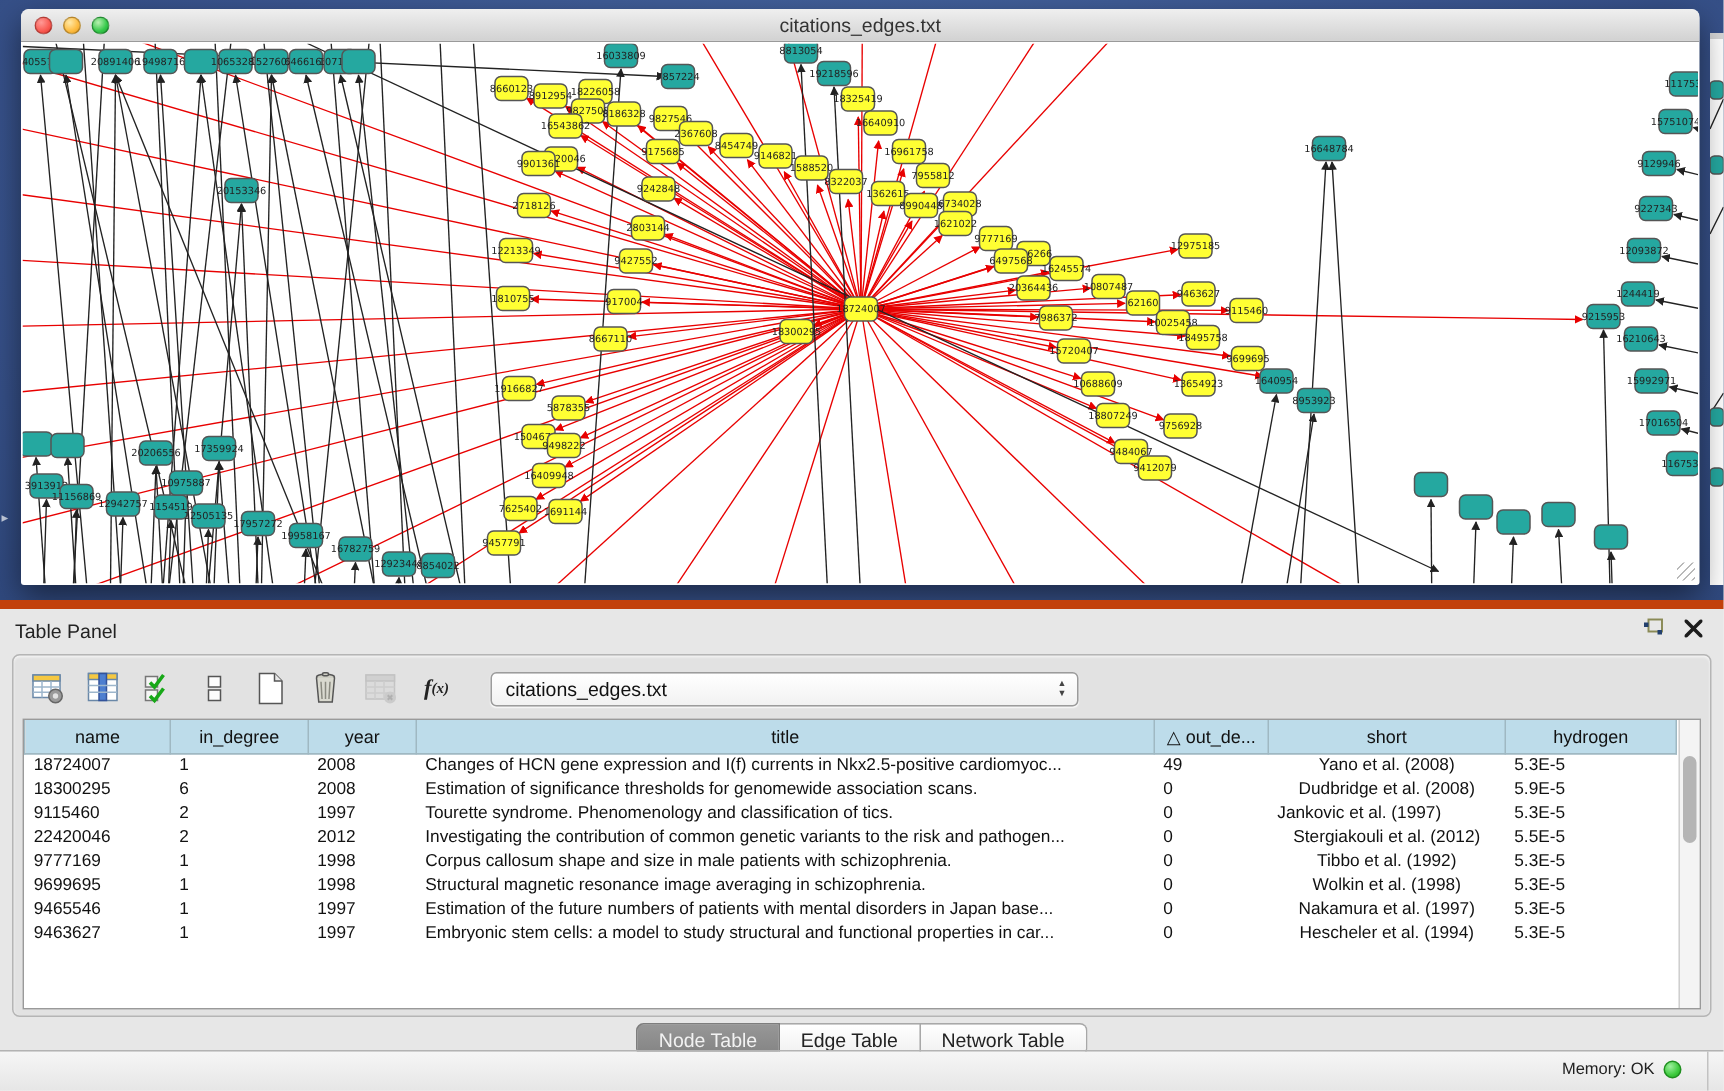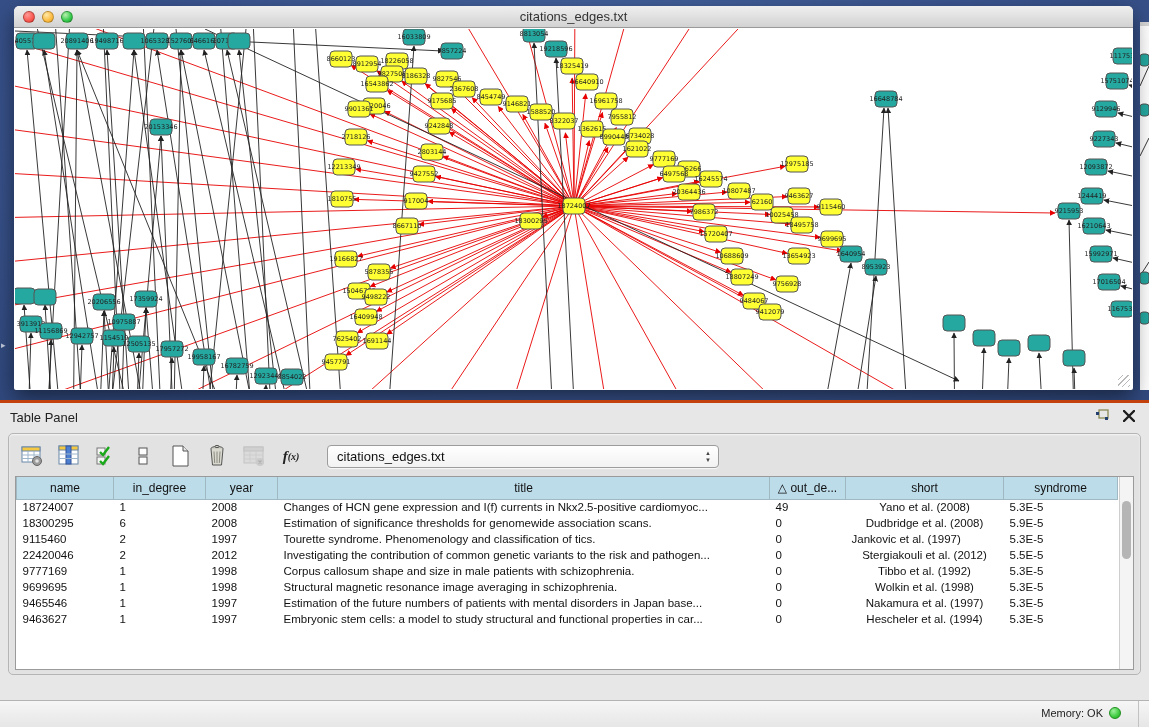--- a/index.html
+++ b/index.html
@@ -19,21 +19,21 @@
   .light{width:12px;height:12px;border-radius:50%;border:1px solid rgba(0,0,0,.25);}
   .light.red{background:radial-gradient(circle at 35% 30%,#ff9a96,#f95a52 60%,#d9352c);}
   .light.yellow{background:radial-gradient(circle at 35% 30%,#ffe9a8,#fdbb40 60%,#df9b1f);}
   .light.green{background:radial-gradient(circle at 35% 30%,#b8f0b0,#35c94a 60%,#1f9e33);}
   .win-title{position:absolute;left:0;right:0;top:3px;text-align:center;font-size:13px;color:#333;}
   .canvas{position:absolute;left:1px;top:23px;right:1px;bottom:1px;background:#fff;overflow:hidden;}
   .canvas svg{position:absolute;left:0;top:0;}
   .resize-grip{position:absolute;right:2px;bottom:2px;width:12px;height:12px;
     background:repeating-linear-gradient(135deg,transparent 0 3px,#b9b9b9 3px 4px);}
   
-  .table-panel{position:absolute;left:0;top:400px;width:1149px;height:300px;background:#e7e7e7;border-top:3px solid #c2410c;}
+  .table-panel{position:absolute;left:0;top:400px;width:1149px;height:300px;background:#e7e7e7;border-top:6px solid #c2410c;}
   .panel-title{position:absolute;left:10px;top:7px;font-size:13px;color:#222;}
   .panel-btns{position:absolute;right:14px;top:6px;display:flex;gap:14px;align-items:center;}
   .panel-btns svg{display:block;}
   .group-box{position:absolute;left:8px;top:30px;right:8px;height:242px;
     border:1px solid #b5b5b5;border-radius:5px;background:#e2e2e2;
     box-shadow:inset 0 1px 2px rgba(255,255,255,.7);}
   .tp-toolbar{position:absolute;left:10px;top:6px;height:32px;display:flex;align-items:center;gap:11px;}
   .tool{width:26px;height:26px;display:flex;align-items:center;justify-content:center;border-radius:3px;}
   .fx{font-family:"Liberation Serif",serif;font-style:italic;font-weight:bold;font-size:15px;color:#222;}
   .dropdown{margin-left:12px;width:392px;height:23px;background:linear-gradient(#ffffff,#f2f2f2);
@@ -571,21 +571,21 @@
             <col style="width: 114px;">
           </colgroup>
         <thead>
             <tr id="hdr-row">
               <th>name</th>
               <th>in_degree</th>
               <th>year</th>
               <th>title</th>
               <th>△ out_de...</th>
               <th>short</th>
-              <th>syndrome</th>
+              <th>hydrogen</th>
             </tr>
           </thead>
         <tbody id="body-rows">
             <tr>
               <td style="text-align: left;">18724007</td>
               <td style="text-align: left;">1</td>
               <td style="text-align: left;">2008</td>
               <td style="text-align: left;">Changes of HCN gene expression and I(f) currents in Nkx2.5-positive cardiomyoc...</td>
               <td style="text-align: left;">49</td>
               <td style="text-align: center;">Yano et al. (2008)</td>
@@ -655,20 +655,25 @@
               <td style="text-align: left;">5.3E-5</td>
             </tr>
           </tbody>
       </table>
       <div class="vscroll">
         <div class="vthumb"></div>
       </div>
     </div>
   </div>
 
+  <div class="tabs">
+    <div class="tab selected">Node Table</div>
+    <div class="tab">Edge Table</div>
+    <div class="tab">Network Table</div>
+  </div>
 </div>
 
 <div class="statusbar">
   <div class="status-right">
     <span>Memory: OK</span>
     <span class="mem-dot"></span>
   </div>
   <div class="status-div"></div>
 </div>
 

